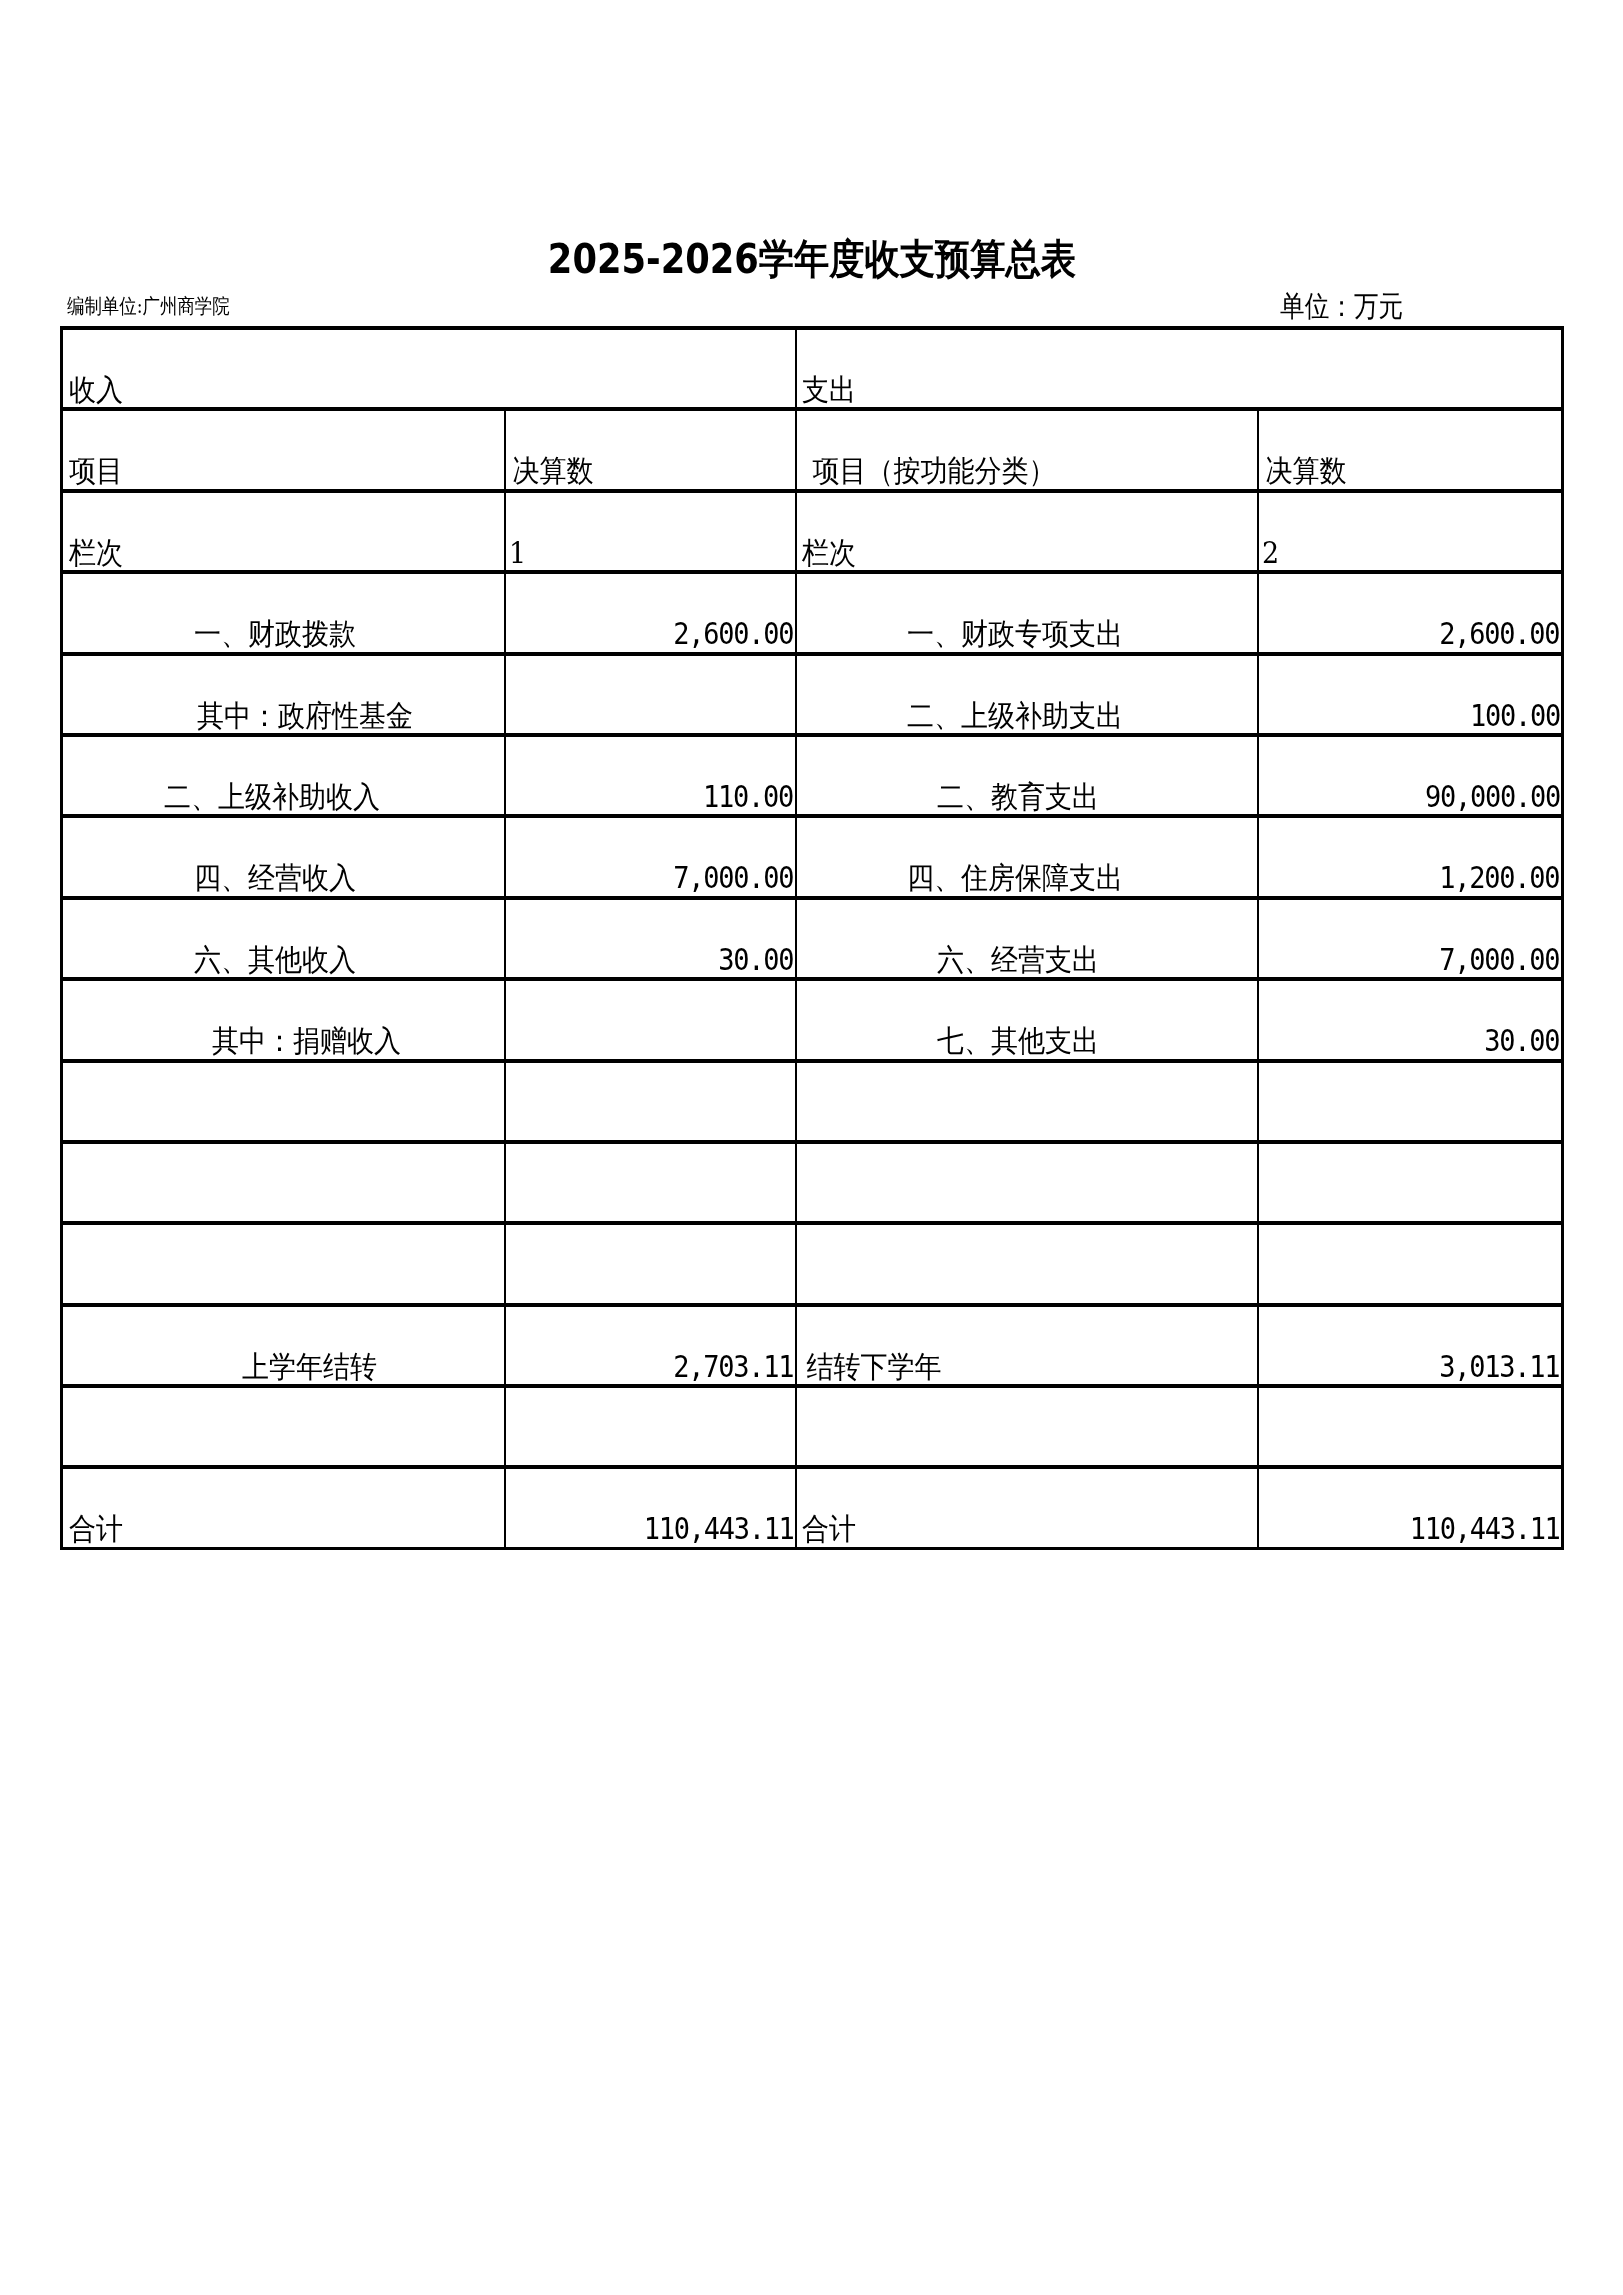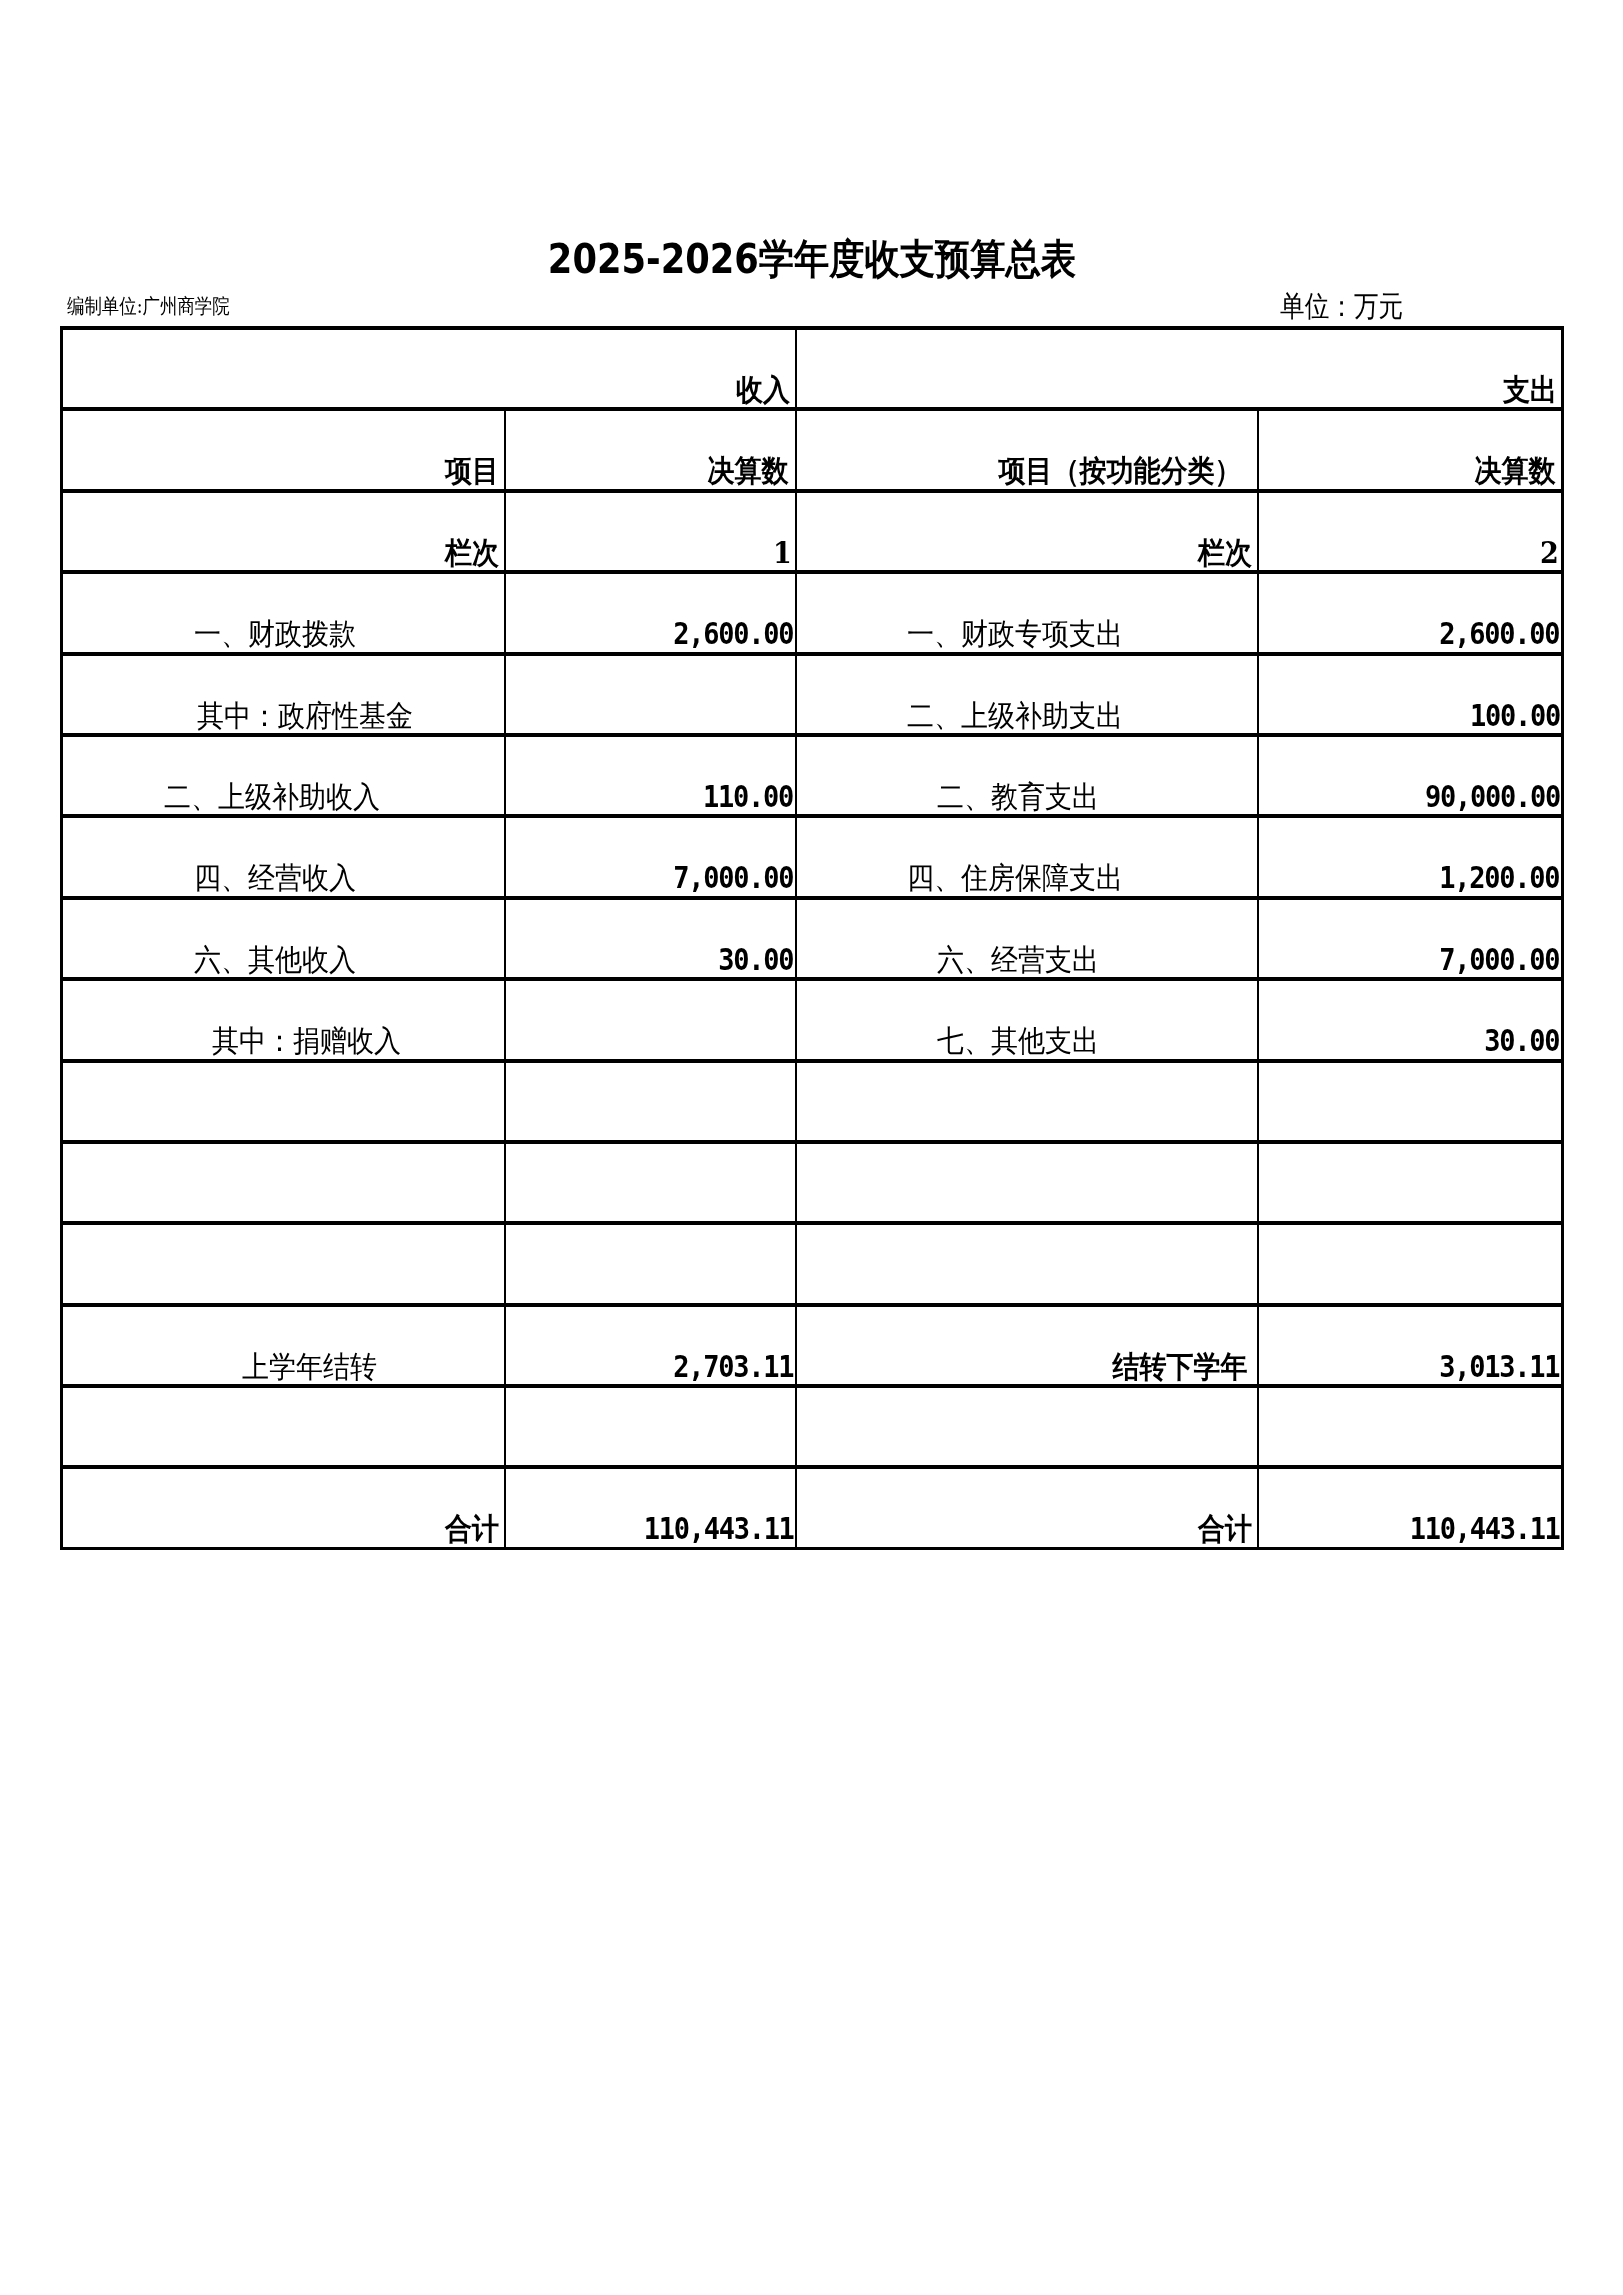--- a/index.html
+++ b/index.html
@@ -11,25 +11,25 @@
   .org { position:absolute; left:67px; top:293px; font-size:20.5px; line-height:27px;
          font-family:"DejaVu Serif","Liberation Serif",serif; transform:scaleX(0.85); transform-origin:0 0; }
   .unit { position:absolute; left:1280px; top:289px; font-size:29px; line-height:35px;
           font-family:"DejaVu Serif","Liberation Serif",serif; transform:scaleX(0.85); transform-origin:0 0; }
   table.budget { position:absolute; left:60px; top:326px; width:1501px; border-collapse:collapse;
                  table-layout:fixed; }
   table.budget td { border:2px solid #000; height:76px; padding:0 1.4px 1.4px 2.7px; vertical-align:bottom;
                     font-size:30px; line-height:33px; white-space:nowrap; overflow:hidden; }
   table.budget tr td { border-top-width:4.1px; }
   table.budget { border:3.4px solid #000; }
-  .c { text-align:right;font-weight:bold; }
+  .c { text-align:left; }
   .r { text-align:right; }
   .l { text-align:center; }
   .ind { padding-left:68px !important; }
-  .num { font-family:"DejaVu Sans Mono","Liberation Mono",monospace; font-size:31px; letter-spacing:-1.4px;font-weight:bold; }
+  .num { font-family:"DejaVu Sans Mono","Liberation Mono",monospace; font-size:31px; letter-spacing:-1.4px; }
   .cn { font-family:"DejaVu Serif","Liberation Serif",serif; }
   .sq { display:inline-block; transform:scaleX(0.9); transform-origin:center bottom; }
   .sql { display:inline-block; transform:scaleX(0.9); transform-origin:left bottom; }
   .sqr { display:inline-block; transform:scaleX(0.9); transform-origin:right bottom; }
 </style>
 </head>
 <body>
 
 <div class="title">2025-2026学年度收支预算总表</div>
 <div class="org">编制单位:广州商学院</div>

